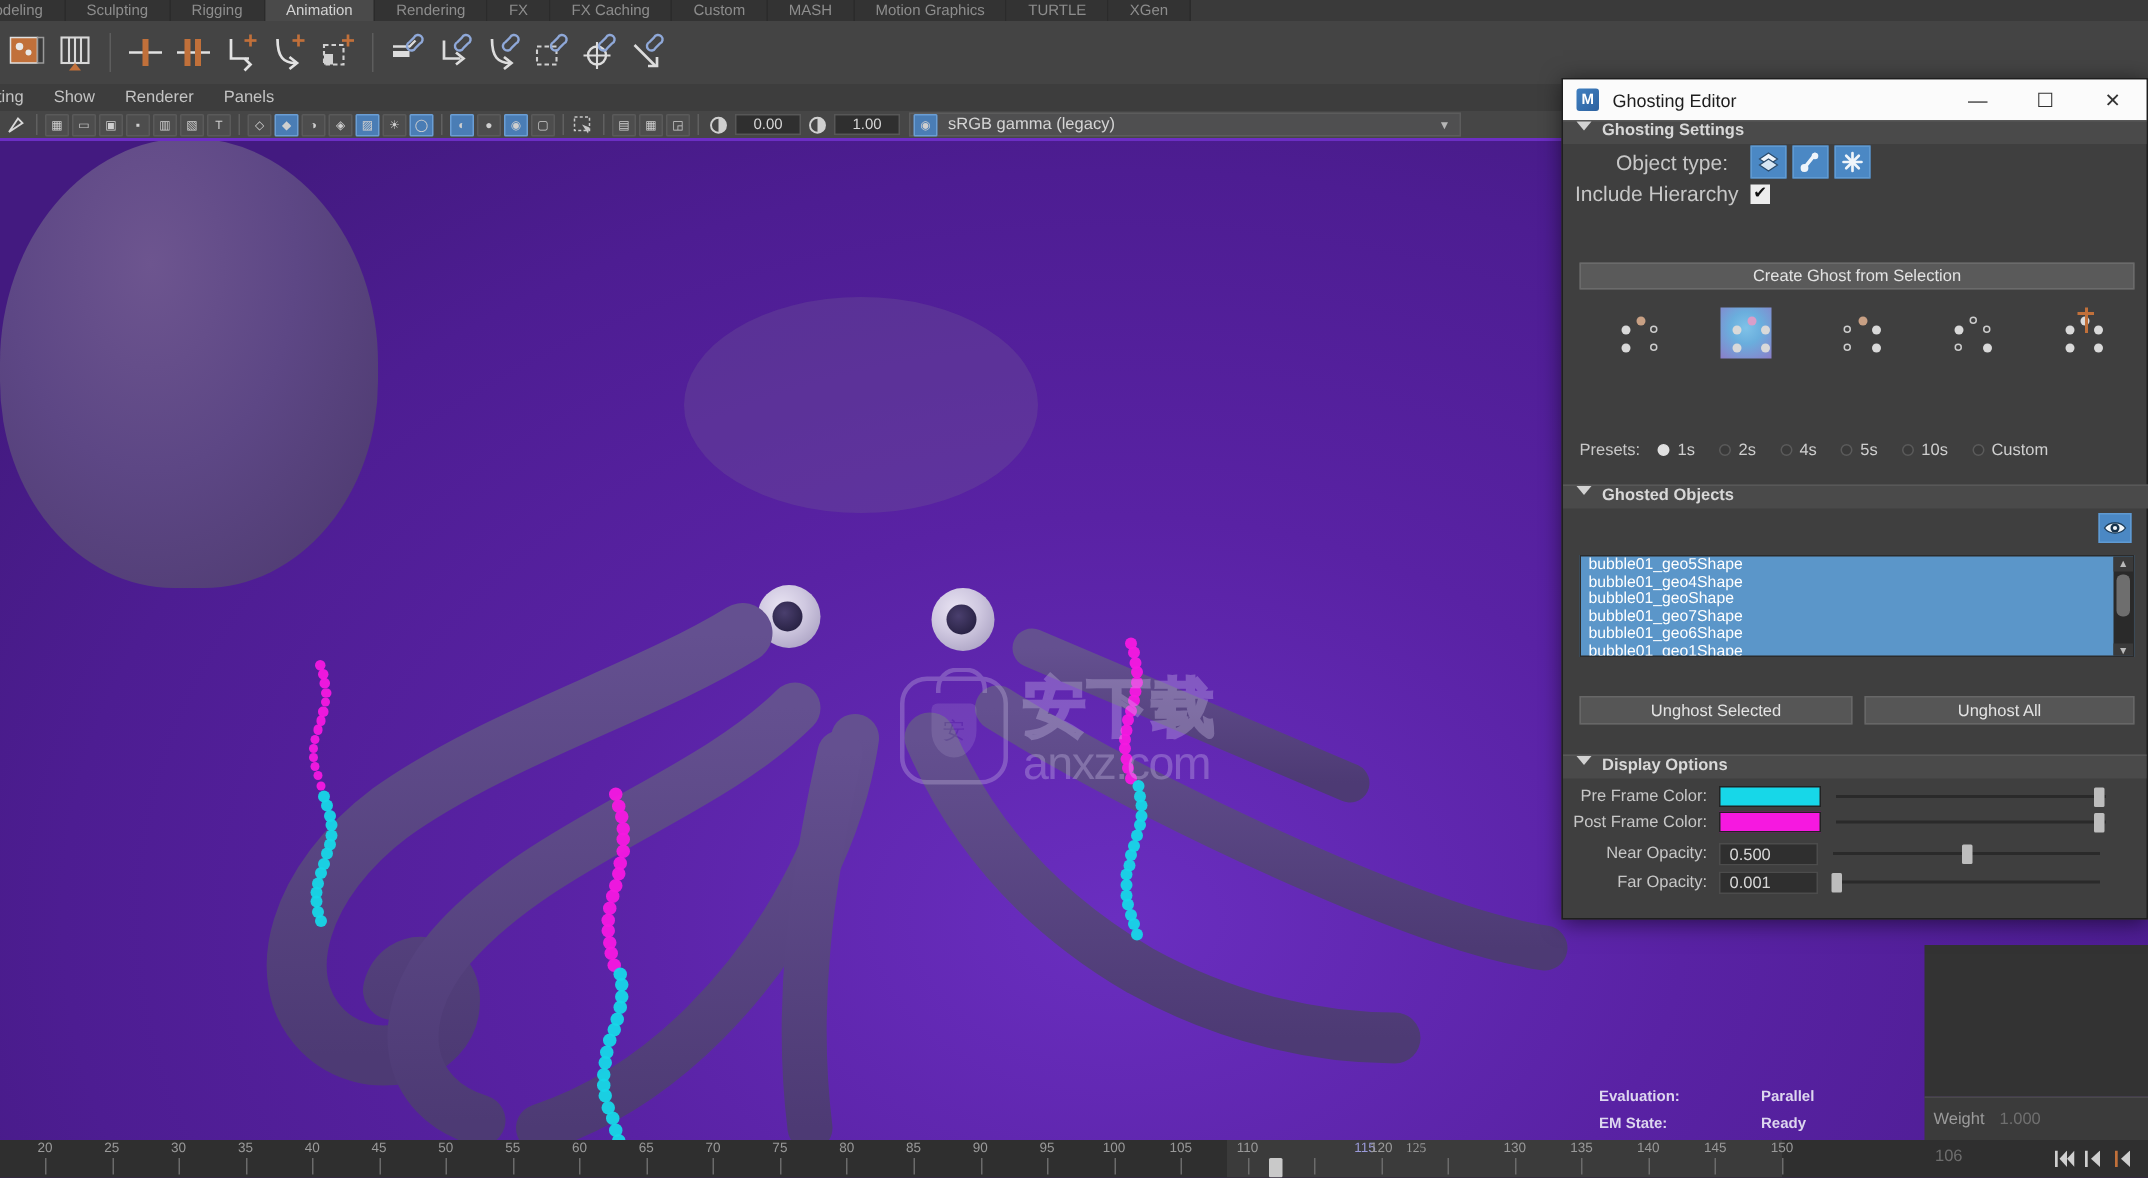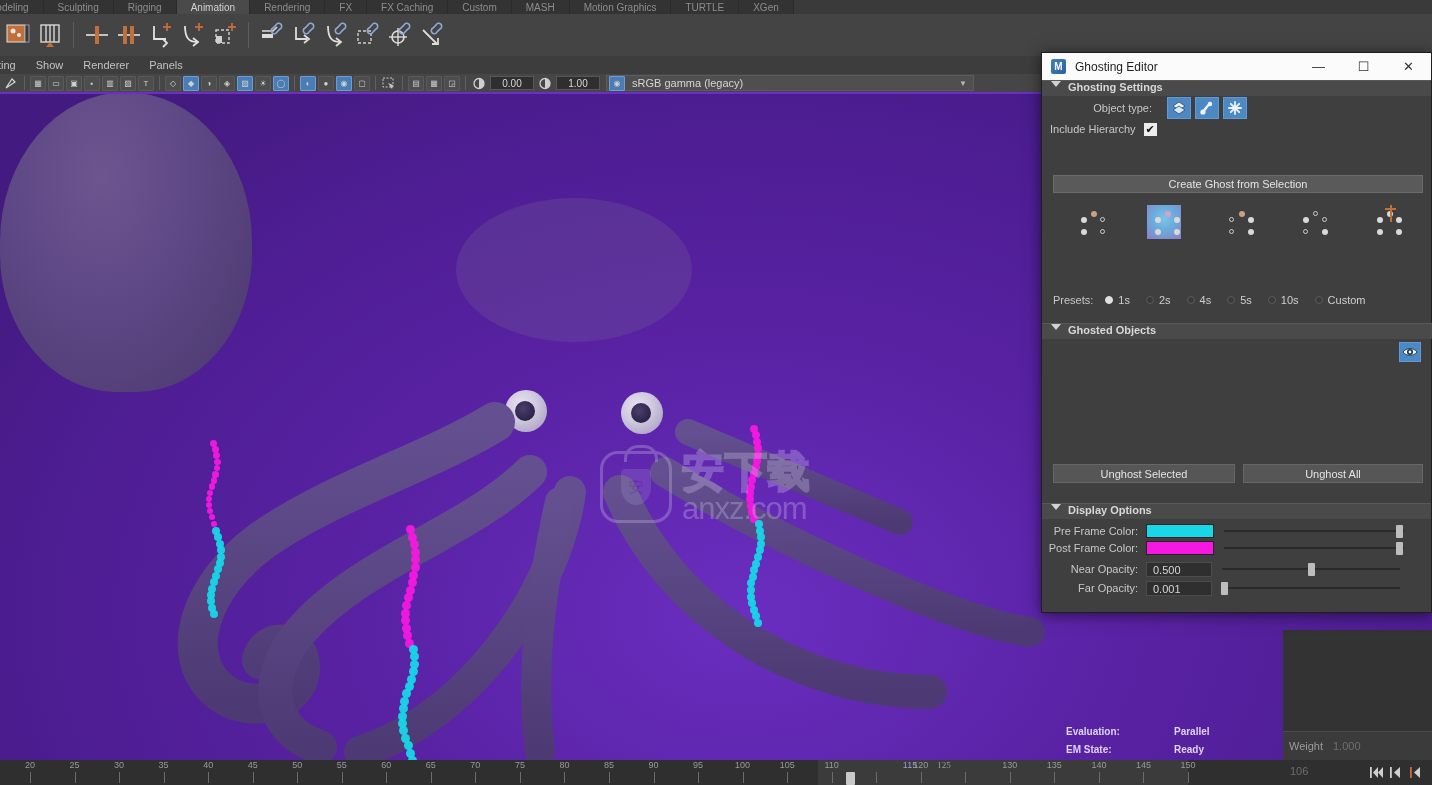--- a/index.html
+++ b/index.html
@@ -184,21 +184,21 @@
     height:16px;background:#4a4a4a;display:flex;align-items:flex-start;
     border-top:1px solid #585858;
   }
   .tri{
     width:0;height:0;border-left:5px solid transparent;border-right:5px solid transparent;
     border-top:6px solid #d2d2d2;margin:0 7px 0 9px;
   }
   .sec-label{ font-size:11px;color:#d8d8d8;font-weight:bold; }
 
   .row{ display:flex;align-items:center;height:24px;padding-left:8px; }
-  .rlabel{ font-size:11px;color:#c7c7c7;text-align:right; }
+  .rlabel{ font-size:14px;color:#c7c7c7;text-align:right; }
 
   .objtype-btn{
     width:24px;height:22px;background:#4b88c4;border:1px solid #5f9ad2;
     margin-right:4px;display:flex;align-items:center;justify-content:center;
   }
   #hier-check{
     width:13px;height:13px;background:#ededed;display:flex;align-items:center;justify-content:center;
     color:#111;font-size:11px;line-height:13px;
   }
   #create-ghost-btn{
@@ -843,20 +843,35 @@
   </div>
 
   <div id="eye-btn">
     <svg width="16" height="12" viewBox="0 0 16 12">
         <path d="M1 6 C4 1.5, 12 1.5, 15 6 C12 10.5, 4 10.5, 1 6 z" fill="#f2f7fb" stroke="#1c3b57" stroke-width="0.9"></path>
         <circle cx="8" cy="6" r="3" fill="#16324c"></circle>
         <circle cx="8" cy="6" r="1.4" fill="#f2f7fb"></circle>
       </svg>
   </div>
 
+  <div id="ghost-list">
+    <div id="list-items">
+        <div class="li">bubble01_geo5Shape</div>
+        <div class="li">bubble01_geo4Shape</div>
+        <div class="li">bubble01_geoShape</div>
+        <div class="li">bubble01_geo7Shape</div>
+        <div class="li">bubble01_geo6Shape</div>
+        <div class="li">bubble01_geo1Shape</div>
+      </div>
+    <div id="list-scroll">
+      <div class="sb-arrow">▲</div>
+      <div id="sb-thumb"></div>
+      <div class="sb-arrow" style="position:absolute;bottom:0">▼</div>
+    </div>
+  </div>
 
   <div class="big-btn" id="unghost-sel">Unghost Selected</div>
   <div class="big-btn" id="unghost-all">Unghost All</div>
 
   <div class="section-head" style="position:absolute;left:0;top:450px;width:389px">
     <div class="tri"></div>
     <div class="sec-label">Display Options</div>
   </div>
 
   <div class="do-row" style="left:4px;top:487px;width:380px">

